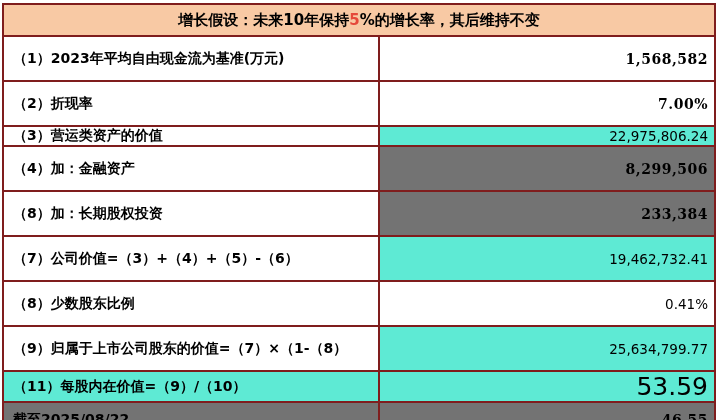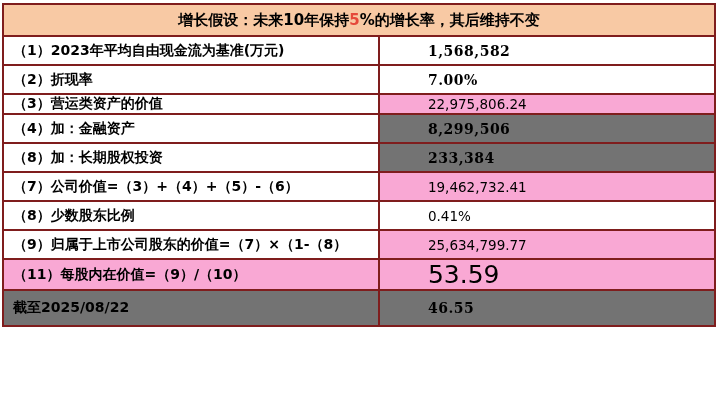--- a/index.html
+++ b/index.html
@@ -31,47 +31,47 @@
     white-space: nowrap;
   }
   td.header-cell {
     background: #F8C9A4;
     text-align: center;
     font-weight: bold;
     font-size: 15px;
     height: 30px;
   }
   .red-pct { color: #E5483A; }
-  tr.data-row { height: 29px; }
+  tr.data-row { height: 45px; }
   tr.tall-row { height: 20px; }
   tr.short-row { height: 36px; }
   td.lbl {
     font-weight: bold;
     font-size: 14px;
     text-align: left;
     padding-left: 9px;
   }
-  td.val { text-align: left; padding-right: 6px; padding-left: 48px; }
+  td.val { text-align: right; padding-right: 6px; padding-left: 48px; }
   .v-serif {
     font-family: "DejaVu Serif", "Liberation Serif", serif;
     font-weight: bold;
     font-size: 14px;
     letter-spacing: 0.5px;
   }
   .v-sans {
     font-family: "DejaVu Sans", "Liberation Sans", sans-serif;
     font-weight: normal;
     font-size: 13.5px;
   }
   .v-big {
     font-family: "DejaVu Sans", "Liberation Sans", sans-serif;
     font-weight: normal;
     font-size: 25px;
   }
-  .bg-green { background: #f9a8d4; }
+  .bg-green { background: #5eead4; }
   .bg-blue  { background: #737373; }
   .bg-white { background: #FFFFFF; }
 </style>
 </head>
 <body>
 
 <div class="sheet-wrap">
   <table class="val-table">
     <colgroup>
         <col class="c-label">

